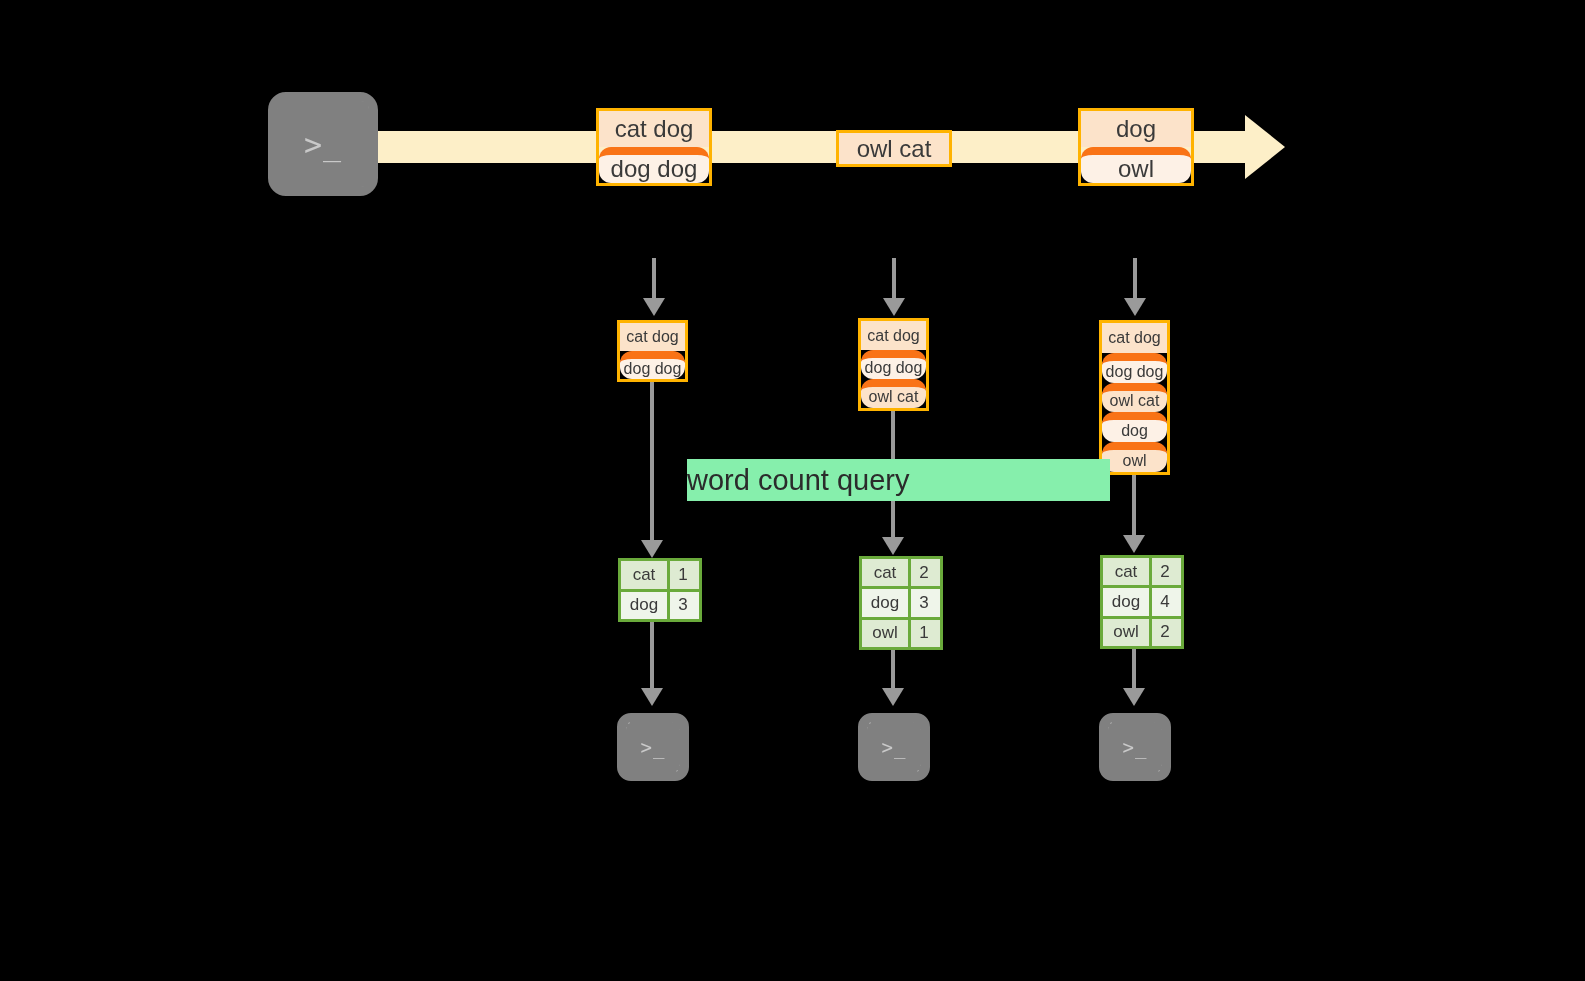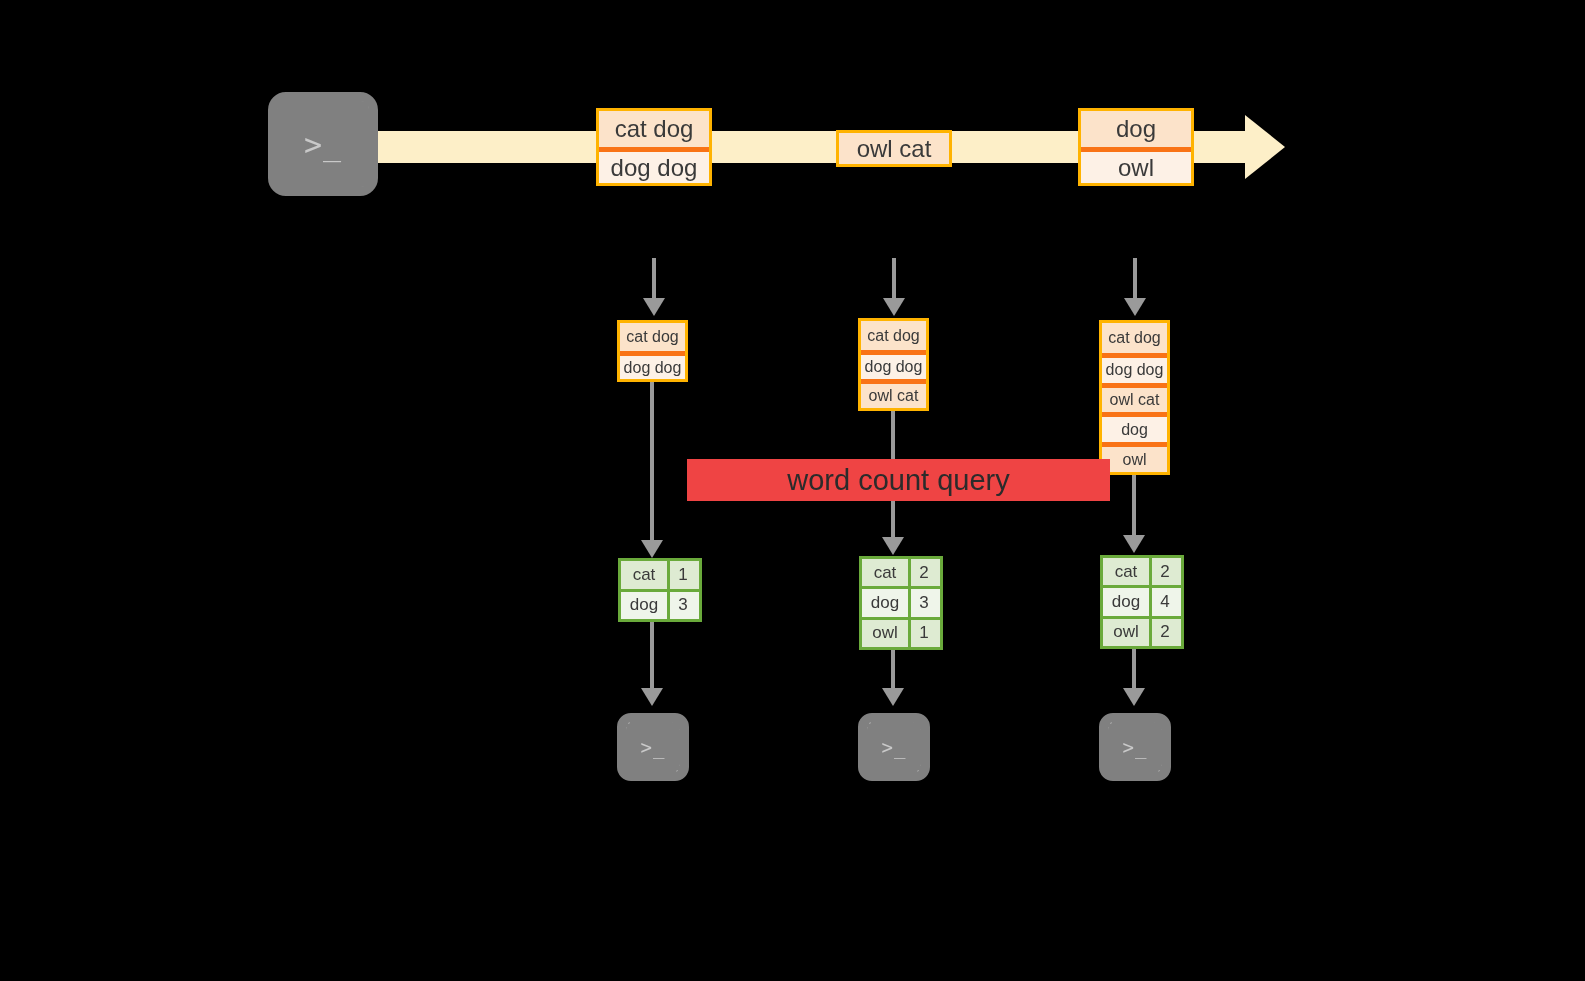--- a/index.html
+++ b/index.html
@@ -74,21 +74,21 @@
     flex-direction: column;
   }
   .rec-stack .cell {
     box-sizing: border-box;
     color: #3a3a3a;
     display: flex;
     align-items: center;
     justify-content: center;
     white-space: nowrap;
   }
-  .rec-stack .cell + .cell { border-top: 5px solid #f97316; }
+  .rec-stack .cell + .cell { border-top: 8px solid #f97316; border-radius: 12px; }
   .shade-a { background: #FCE3CA; }
   .shade-b { background: #FDF1E6; }
 
   
   .top .cell { font-size: 24px; }
   
   .mid .cell { font-size: 16px; }
 
   
   .res-table {
@@ -133,24 +133,24 @@
     position: absolute;
     width: 0; height: 0;
     border-left: 11px solid transparent;
     border-right: 11px solid transparent;
     border-top: 18px solid #9A9A9A;
   }
 
   
   .label-band {
     position: absolute;
-    background: #ef4444;
-    display: flex;
-    align-items: center;
-    justify-content: center;
+    background: #86efac;
+    display: flex;
+    align-items: center;
+    justify-content: flex-start;
   }
   .label-band .txt {
     color: #2b2b2b;
     font-size: 29px;
     white-space: nowrap;
   }
 </style>
 </head>
 <body>
 

